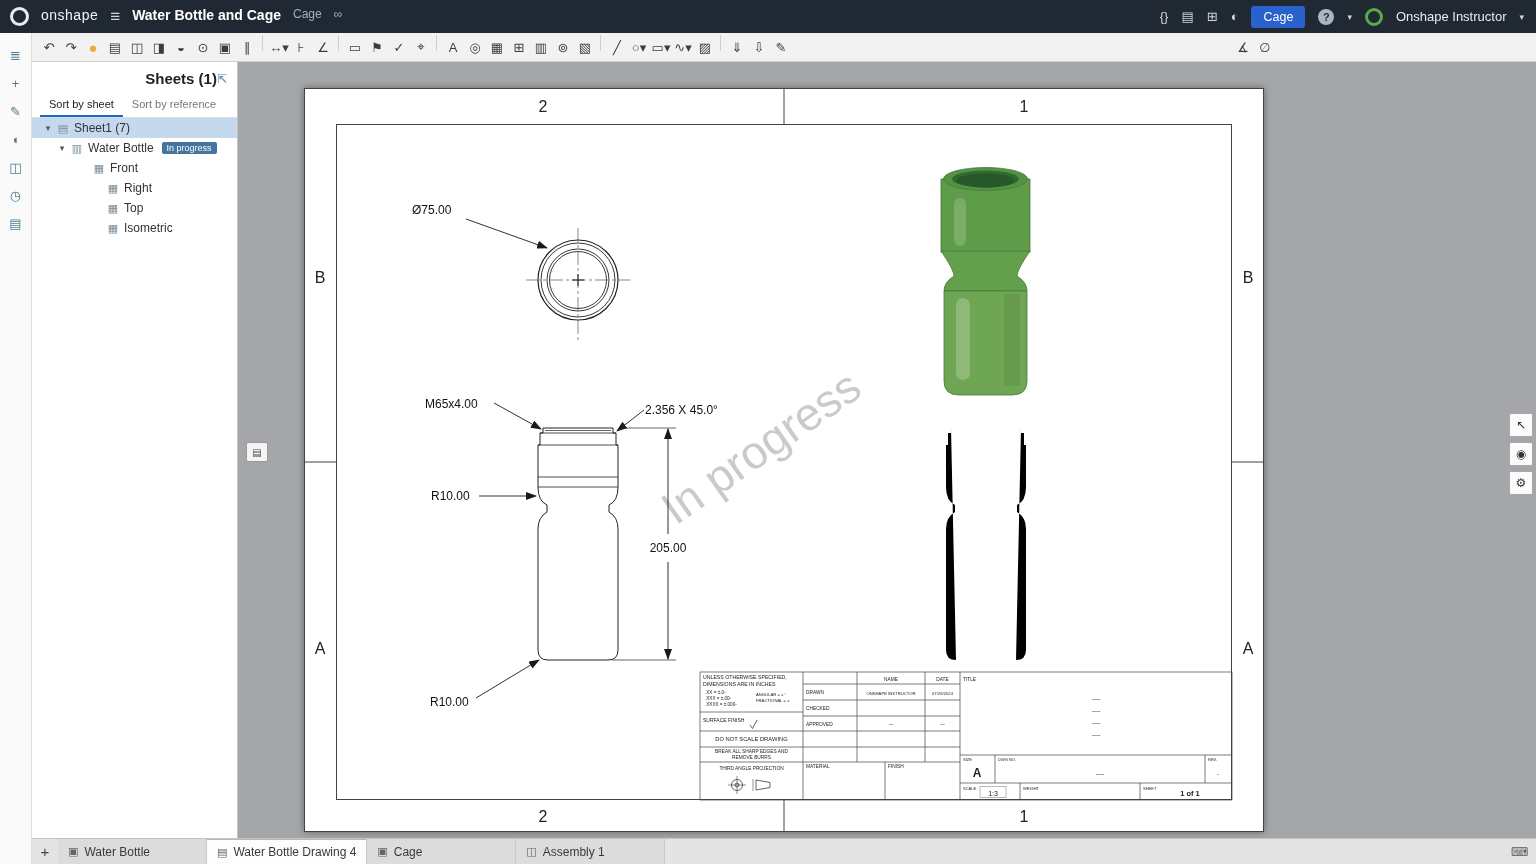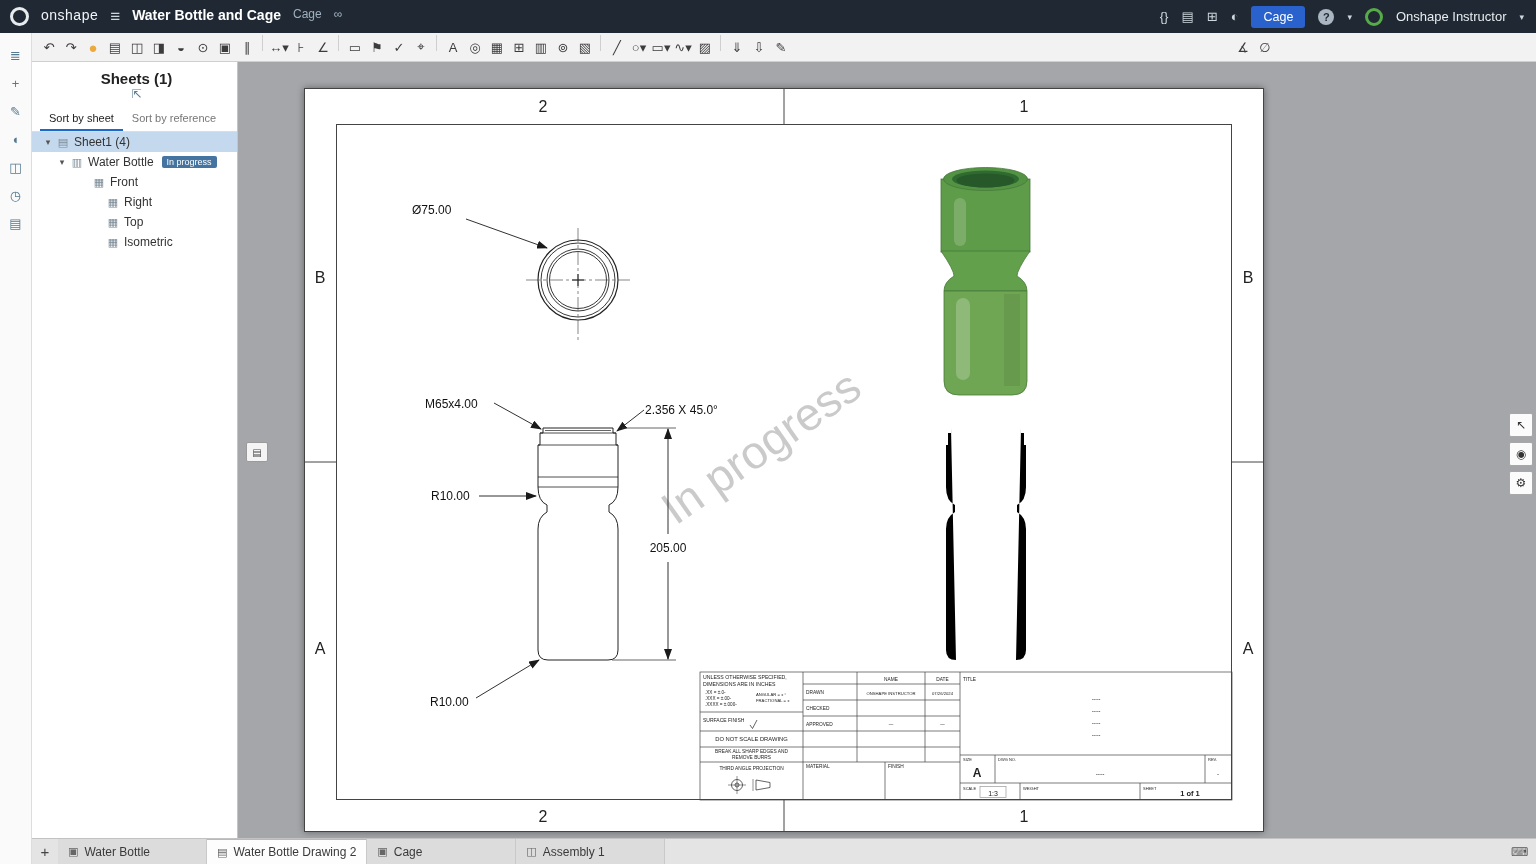--- a/index.html
+++ b/index.html
@@ -27,21 +27,21 @@
   .toolbar{position:absolute;left:0;top:33px;width:1536px;height:29px;background:#f2f2f2;border-bottom:1px solid #cfcfcf;display:flex;align-items:center;padding-left:38px;box-sizing:border-box;z-index:20;}
   .tbi{min-width:20px;height:24px;display:flex;align-items:center;justify-content:center;font-size:13px;color:#3c3c3c;margin:0 1px;cursor:pointer;}
   .tb-right{margin-left:auto;display:flex;margin-right:260px;}
 
   
   .rail{position:absolute;left:0;top:33px;width:32px;bottom:0;background:#fafafa;border-right:1px solid #ddd;display:flex;flex-direction:column;align-items:center;padding-top:8px;box-sizing:border-box;z-index:25;}
   .rail .ri{width:24px;height:24px;display:flex;align-items:center;justify-content:center;font-size:13px;color:#557a90;margin:2px 0;cursor:pointer;}
 
   
   .panel{position:absolute;left:32px;top:62px;width:206px;bottom:25px;background:#fff;border-right:1px solid #c5c5c5;box-sizing:border-box;z-index:10;}
-  .panel-head{display:flex;align-items:center;justify-content:flex-end;padding:8px 10px 6px 14px;flex-direction:column;}
+  .panel-head{display:flex;align-items:center;justify-content:flex-end;padding:8px 10px 6px 14px;}
   .panel-title{font-size:15px;font-weight:bold;color:#222;}
   .popout{font-size:12px;color:#5a7b91;cursor:pointer;}
   .panel-tabs{display:flex;border-bottom:1px solid #ddd;padding-left:8px;text-align:right;}
   .ptab{font-size:11px;padding:5px 9px;color:#777;cursor:pointer;}
   .ptab.active{color:#222;border-bottom:2px solid #1b6ac9;}
   .trow{display:flex;align-items:center;height:20px;font-size:12px;color:#333;cursor:pointer;white-space:nowrap;}
   .trow.sel{background:#c5d9ee;}
   .trow .tcaret{width:12px;font-size:9px;color:#555;text-align:center;margin-right:2px;}
   .trow .ticon{width:14px;font-size:11px;color:#7a8a96;text-align:center;margin-right:4px;}
   .i1{padding-left:10px;}
@@ -202,21 +202,21 @@
       <span class="panel-title">Sheets (1)</span>
       <span class="popout">⇱</span>
     </div>
     <div class="panel-tabs">
       <span class="ptab active">Sort by sheet</span>
       <span class="ptab">Sort by reference</span>
     </div>
     <div class="trow sel i1">
       <span class="tcaret">▾</span>
       <span class="ticon">▤</span>
-      <span>Sheet1 (4)</span>
+      <span>Sheet1 (7)</span>
     </div>
     <div class="trow i2">
       <span class="tcaret">▾</span>
       <span class="ticon">▥</span>
       <span>Water Bottle</span>
       <span class="badge">In progress</span>
     </div>
     <div class="trow i3">
       <span class="ticon">▦</span>
       <span>Front</span>
@@ -435,21 +435,21 @@
   </div>
 
   <div class="bottombar">
     <div class="plus-btn">+</div>
     <div class="btab">
       <span class="bicon">▣</span>
       <span>Water Bottle</span>
     </div>
     <div class="btab active">
       <span class="bicon">▤</span>
-      <span>Water Bottle Drawing 2</span>
+      <span>Water Bottle Drawing 4</span>
     </div>
     <div class="btab">
       <span class="bicon">▣</span>
       <span>Cage</span>
     </div>
     <div class="btab">
       <span class="bicon">◫</span>
       <span>Assembly 1</span>
     </div>
     <div class="bb-help">

